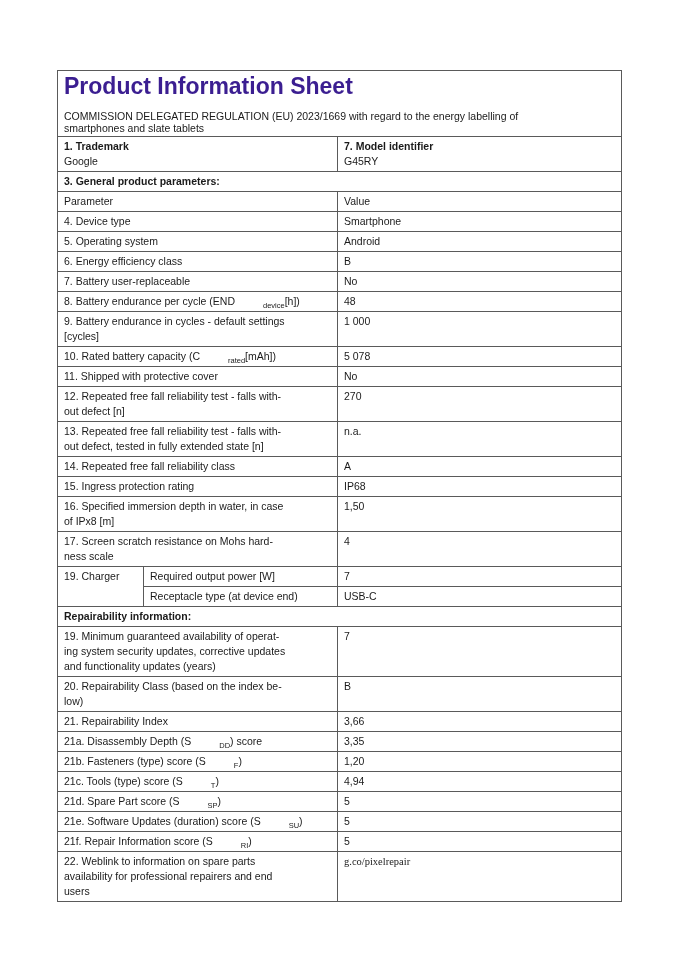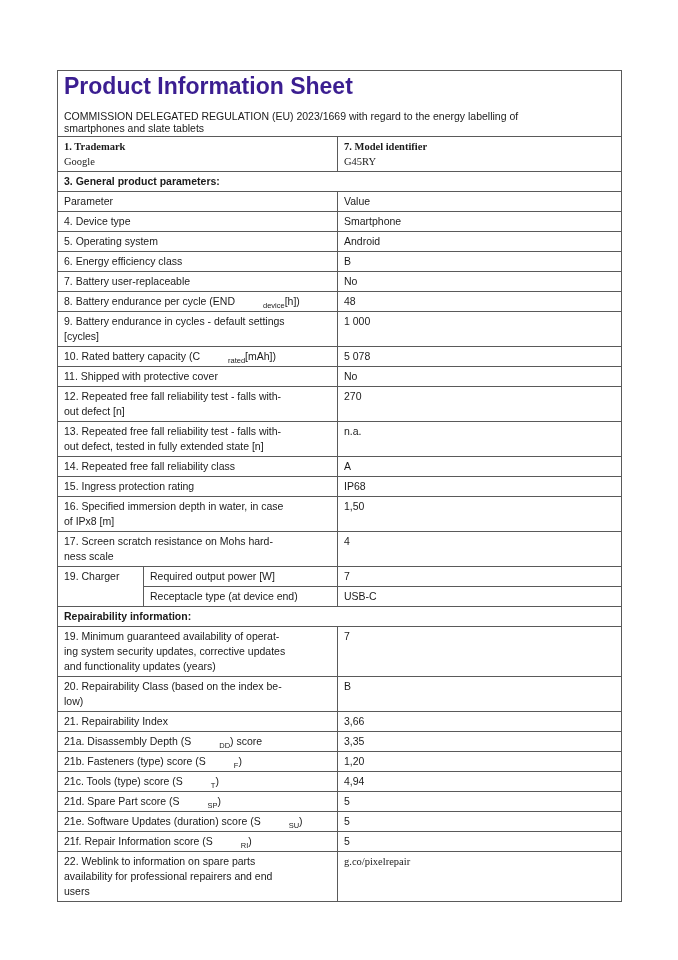--- a/index.html
+++ b/index.html
@@ -50,21 +50,21 @@
     margin: 0;
     font-size: 10.5px;
     line-height: 12px;
     white-space: pre-line;
     color: #1a1a1a;
   }
   .b { font-weight: bold; }
   td.label { white-space: pre-line; }
   td.indent { padding-left: 19px; }
   td.vindent { padding-left: 15px; font-family: Liberation Serif, serif; }
-  td.id-cell { padding: 3px 6px; font-family: Liberation Serif, serif; }
+  td.id-cell { padding: 3px 6px; }
   sub { font-size: 7.5px; line-height: 0; padding-left: 28px; }
   .footer {
     width: 564px;
     text-align: right;
     font-size: 8.5px;
     line-height: 11px;
     padding: 3px 1px 0 0;
     color: #1a1a1a;
   }
 </style>

